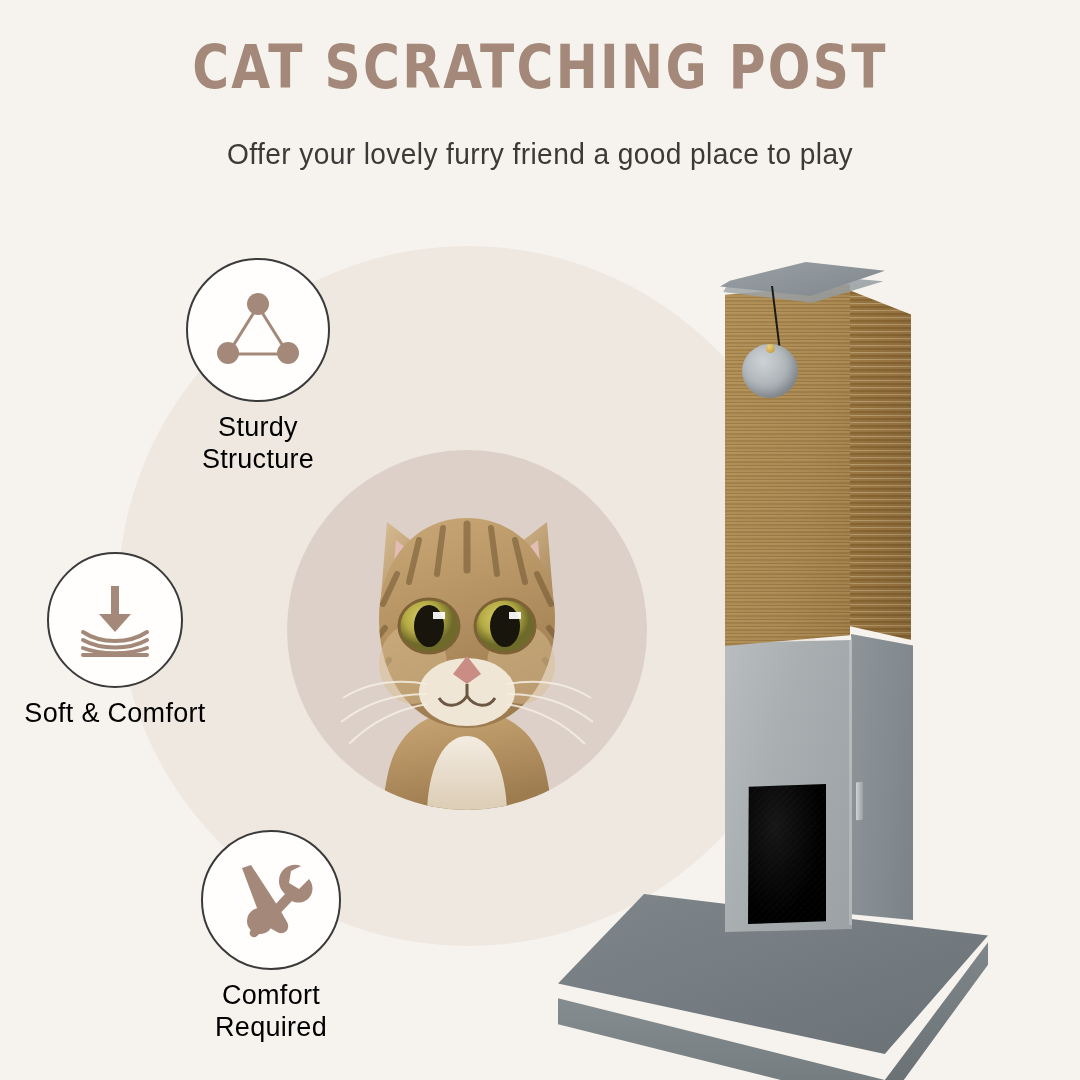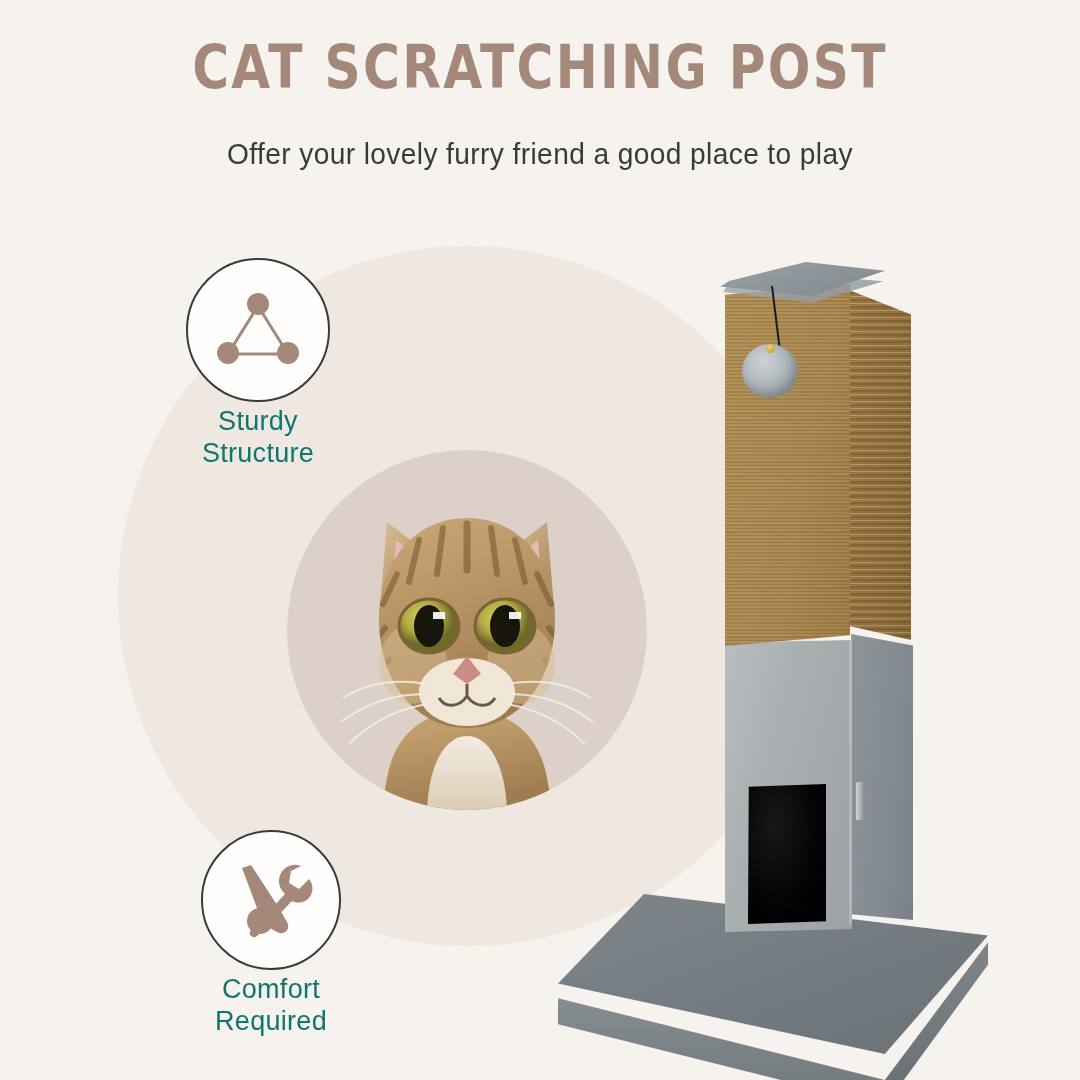--- a/index.html
+++ b/index.html
@@ -62,28 +62,28 @@
   
   .feature { position:absolute; }
   .badge {
     position:relative;
     border-radius:50%;
     background:#fffefc;
     border:2px solid #3a3a3a;
     display:flex; align-items:center; justify-content:center;
   }
   .flabel {
-    margin-top:4px;
+    margin-top:10px;
     text-align:center;
     font-family:"Liberation Sans", sans-serif;
     font-size:27px;
     font-weight:300;
     line-height:1.18;
     letter-spacing:0.3px;
-    color:#0f766e;
+    color:#000000;
     white-space:pre-line;
   }
 
   #feat-sturdy   { left:186px; top:258px;  width:144px; }
   #feat-sturdy   .badge { width:144px; height:144px; }
   #feat-soft     { left:47px;  top:552px;  width:136px; }
   #feat-soft     .badge { width:136px; height:136px; }
   #feat-soft     .flabel { margin-left:-40px; width:216px; }
   #feat-assembly { left:201px; top:830px;  width:140px; }
   #feat-assembly .badge { width:140px; height:140px; }
@@ -300,20 +300,35 @@
         <path d="M46 16 L 16 64 L 76 64 Z" fill="none" stroke="#a4897a" stroke-width="3"></path>
         <circle cx="46" cy="14" r="11" fill="#a4897a"></circle>
         <circle cx="16" cy="63" r="11" fill="#a4897a"></circle>
         <circle cx="76" cy="63" r="11" fill="#a4897a"></circle>
       </svg>
     </div>
     <div class="flabel">Sturdy
 Structure</div>
   </div>
 
+  <div class="feature" id="feat-soft">
+    <div class="badge">
+      <svg width="88" height="84" viewBox="0 0 88 84">
+        <path d="M44 8 L 44 42" stroke="#a4897a" stroke-width="8" fill="none"></path>
+        <path d="M28 36 L 44 54 L 60 36 Z" fill="#a4897a"></path>
+        <g stroke="#a4897a" fill="none" stroke-linecap="round">
+          <path d="M12 54 C 30 66 58 66 76 54" stroke-width="4"></path>
+          <path d="M12 62 C 30 72 58 72 76 62" stroke-width="4"></path>
+          <path d="M12 70 C 30 77 58 77 76 70" stroke-width="4"></path>
+          <path d="M12 77 L 76 77" stroke-width="4"></path>
+        </g>
+      </svg>
+    </div>
+    <div class="flabel">Soft &amp; Comfort</div>
+  </div>
 
   <div class="feature" id="feat-assembly">
     <div class="badge">
       <svg width="88" height="88" viewBox="0 0 88 88">
         <g fill="#a4897a">
 
           <path d="M15 12 L 24 9 L 52 52 L 60 66 C 64 73 57 80 50 76 L 36 68 Z"></path>
           <circle cx="33" cy="65" r="13"></circle>
 
           <path d="M74 10 C 64 6 52 13 52 25 C 52 31 55 35 58 38 L 33 65 L 24 74 C 20 78 26 84 30 80 L 40 71 L 65 45 C 69 47 74 47 78 45 C 86 41 88 30 82 23 L 72 33 L 62 27 L 64 15 Z"></path>

